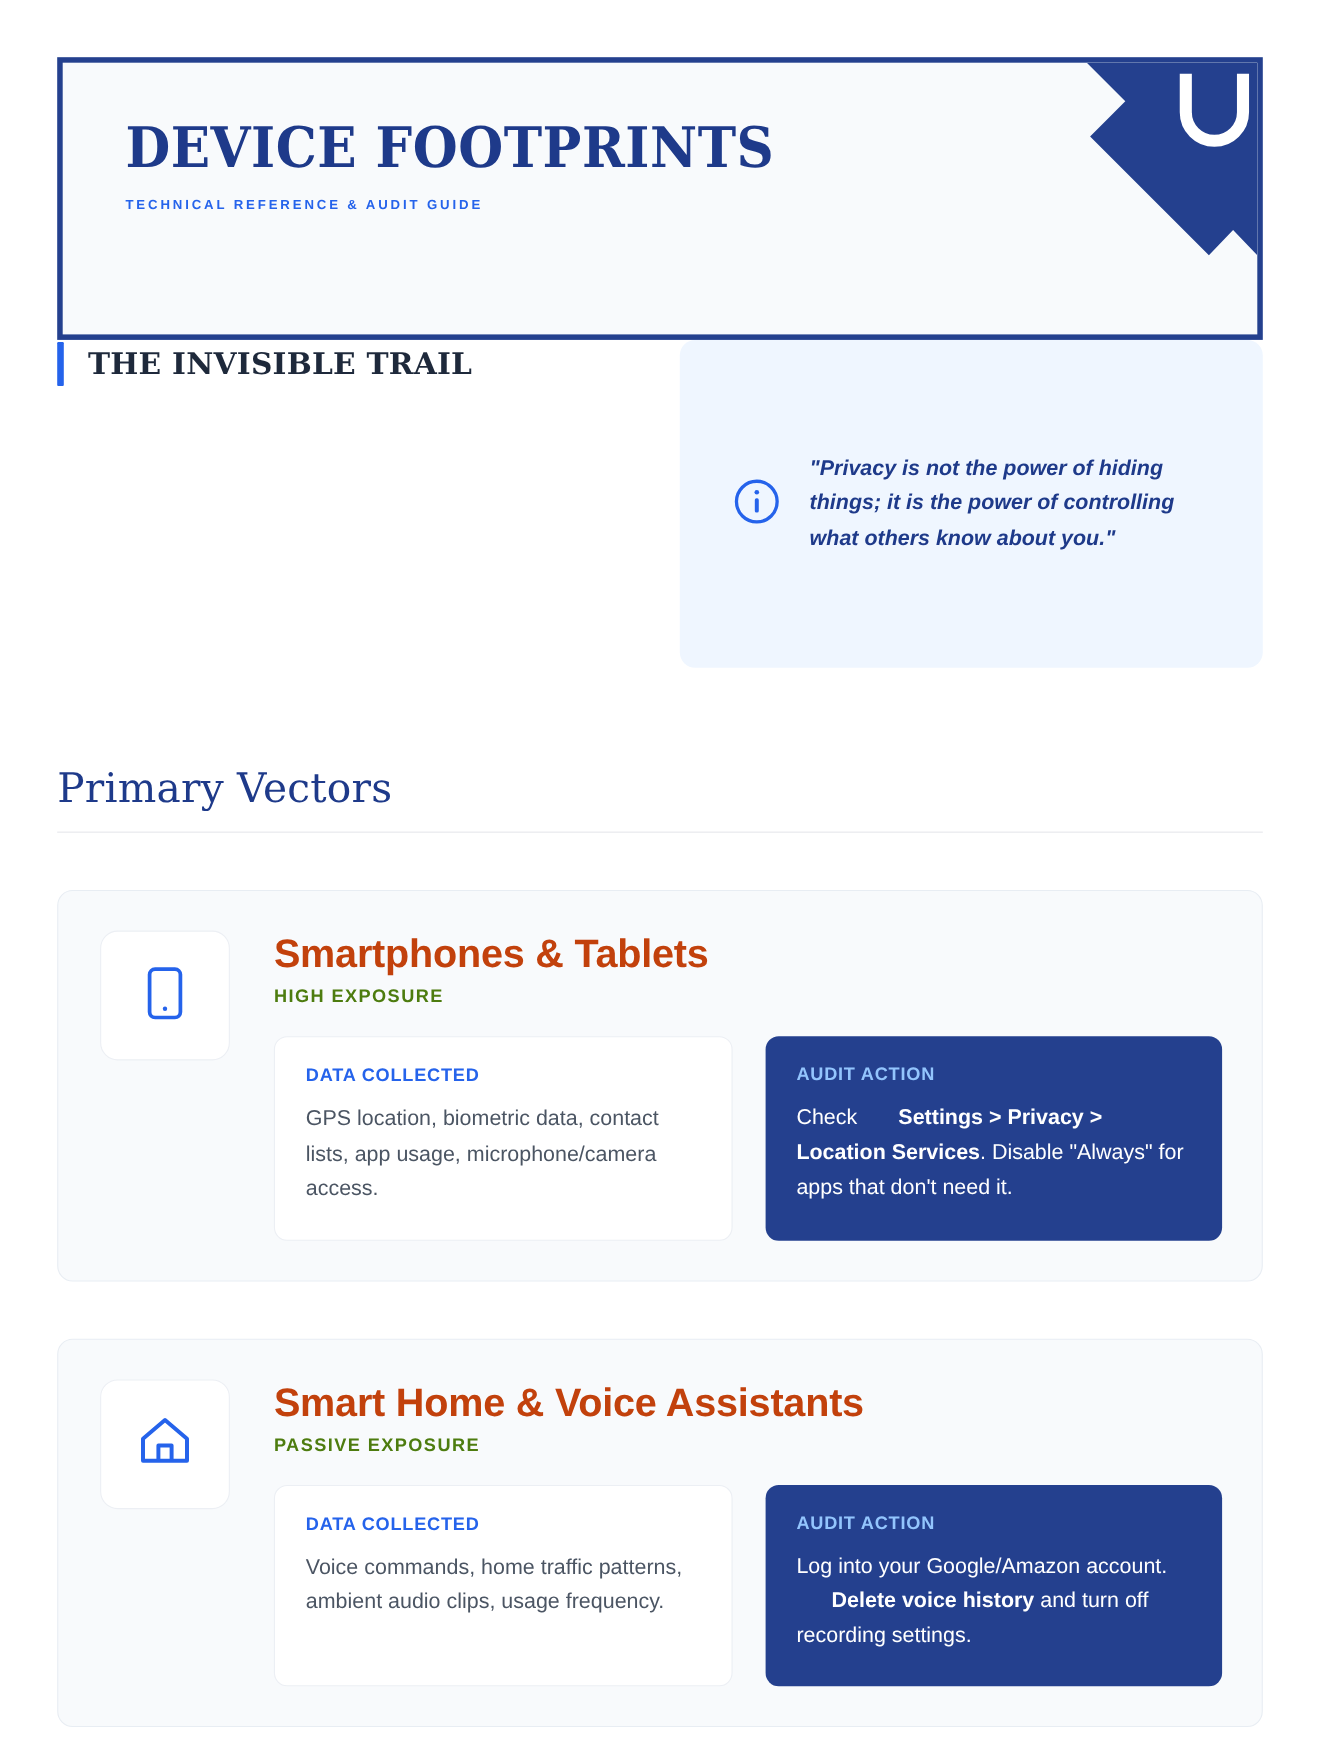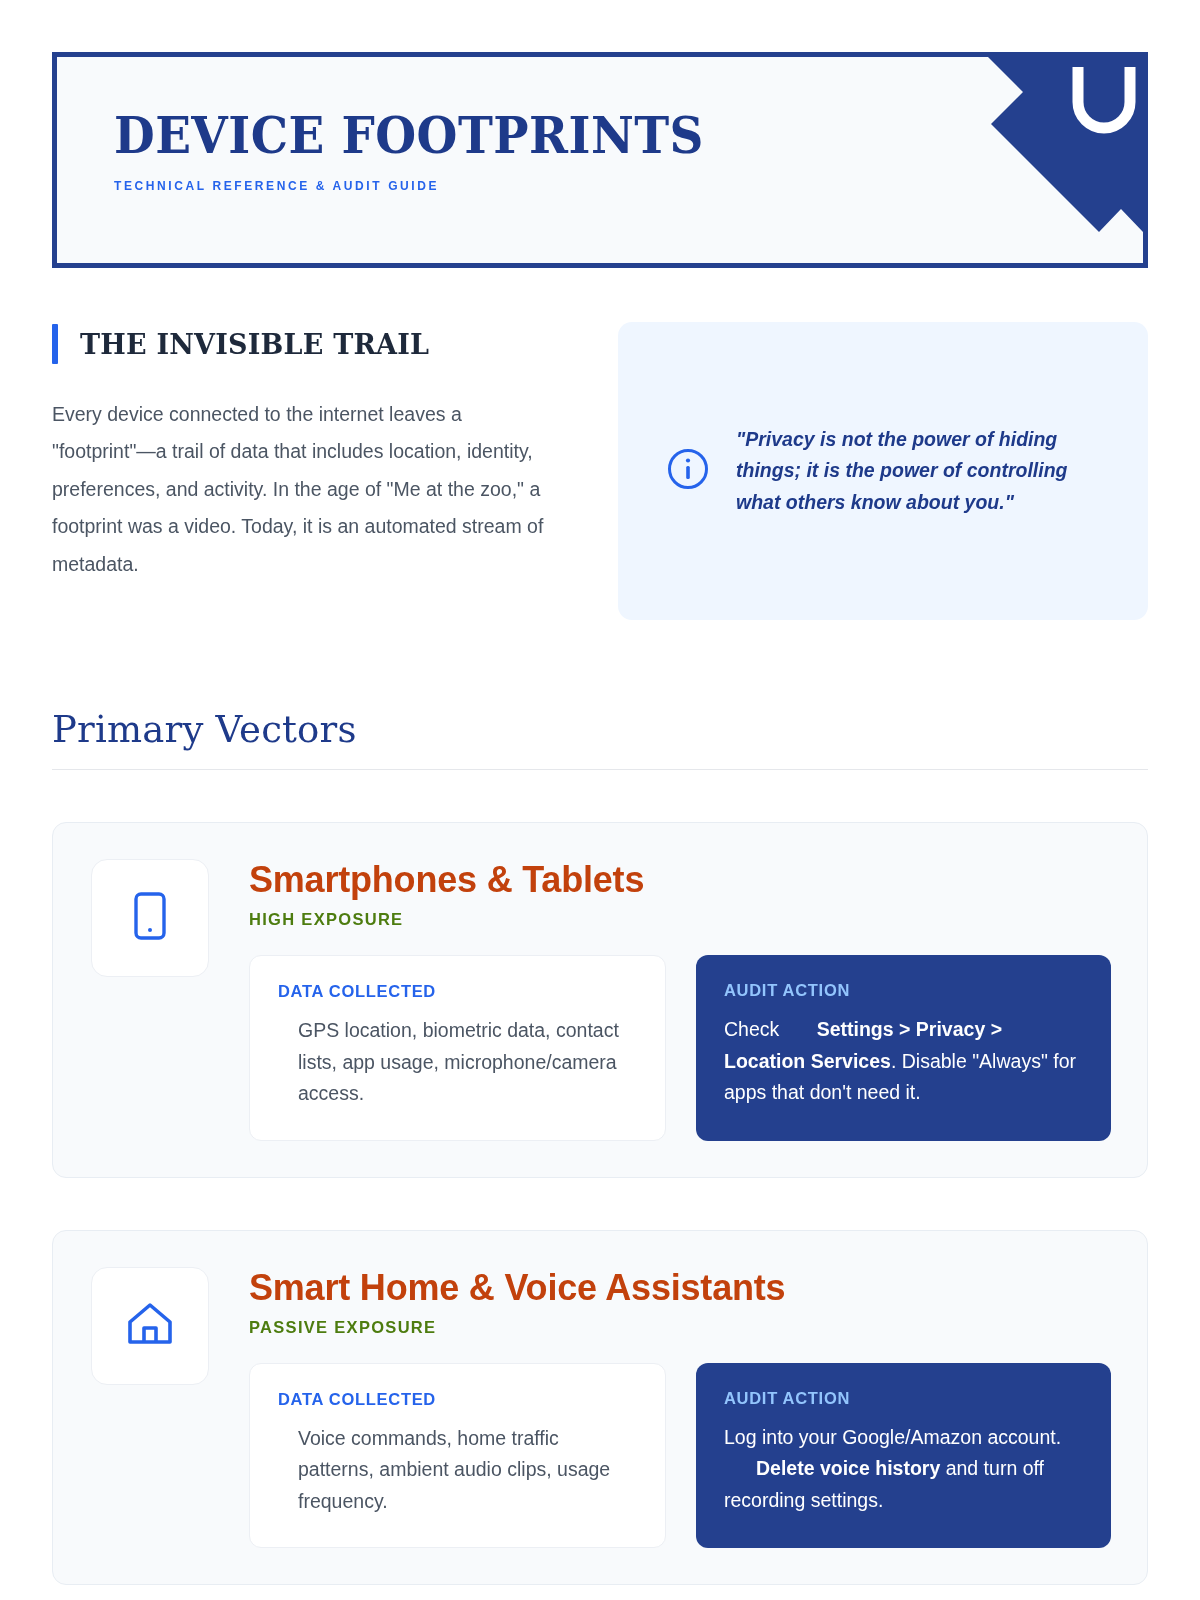--- a/index.html
+++ b/index.html
@@ -17,21 +17,21 @@
     width: 1200px;
     height: 1600px;
     background: #ffffff;
     padding: 0 52px;
   }
 
   
   .banner {
     position: relative;
     margin-top: 52px;
-    height: 216px;
+    height: 257px;
     background: #f8fafc;
     border: 5px solid #24408e;
     overflow: hidden;
   }
 
   .banner-deco {
     position: absolute;
     top: 0;
     right: 0;
     width: 212px;
@@ -63,21 +63,20 @@
     font-weight: bold;
     font-size: 12px;
     letter-spacing: 2.6px;
     color: #2563eb;
   }
 
   
   .intro {
     display: flex;
     gap: 66px;
-    margin-top: 54px;
     align-items: flex-start;
   }
 
   .intro-left { width: 500px; flex: none; }
 
   .intro-heading-row {
     display: flex;
     align-items: center;
     gap: 22px;
     height: 44px;
@@ -205,21 +204,21 @@
     font-size: 16.5px;
     font-weight: bold;
     letter-spacing: 0.7px;
     margin-bottom: 14px;
   }
 
   .panel-data .panel-label { color: #2563eb; }
   .panel-audit .panel-label { color: #93c5fd; }
 
   .panel-body { font-size: 19.5px; line-height: 1.62; }
-  .panel-data .panel-body { color: #4b5563; margin-left: 20px; }
+  .panel-data .panel-body { color: #4b5563; }
   .panel-audit .panel-body { color: #ffffff; }
   .panel-body b { font-weight: bold; margin-left: 32px; }
 </style>
 </head>
 <body>
 
 <div class="page">
 
   <div class="banner">
     <div class="banner-deco">
@@ -233,21 +232,20 @@
       <div class="banner-sub">TECHNICAL REFERENCE &amp; AUDIT GUIDE</div>
     </div>
   </div>
 
   <div class="intro">
     <div class="intro-left">
       <div class="intro-heading-row">
         <div class="accent-bar"></div>
         <div class="intro-heading">THE INVISIBLE TRAIL</div>
       </div>
-      <div class="intro-body">Every device connected to the internet leaves a "footprint"—a trail of data that includes location, identity, preferences, and activity. In the age of "Me at the zoo," a footprint was a video. Today, it is an automated stream of metadata.</div>
     </div>
 
     <div class="callout">
       <div class="callout-icon">
         <svg width="44" height="44" viewBox="0 0 44 44" aria-hidden="true">
           <circle cx="22" cy="22" r="18.5" fill="none" stroke="#2563eb" stroke-width="3"></circle>
           <circle cx="22" cy="13.5" r="2.1" fill="#2563eb"></circle>
           <rect x="20.2" y="19" width="3.6" height="13" rx="1.5" fill="#2563eb"></rect>
         </svg>
       </div>

